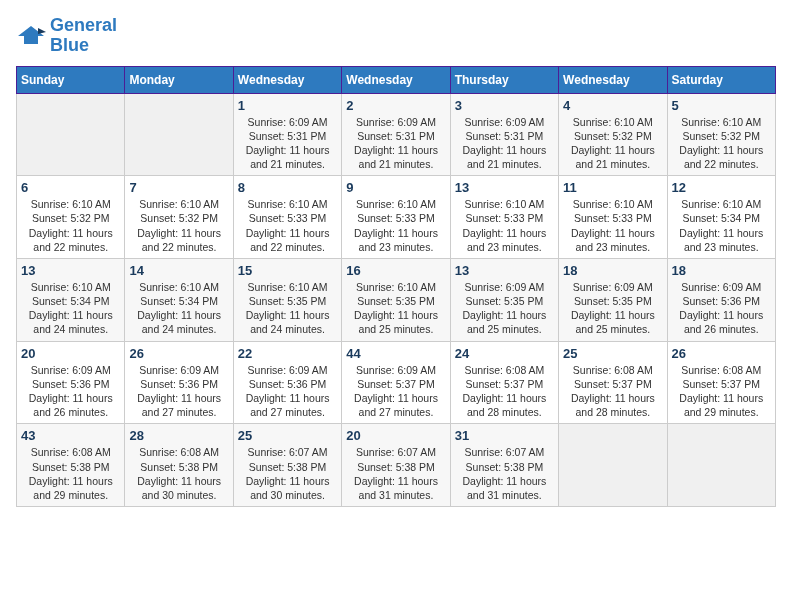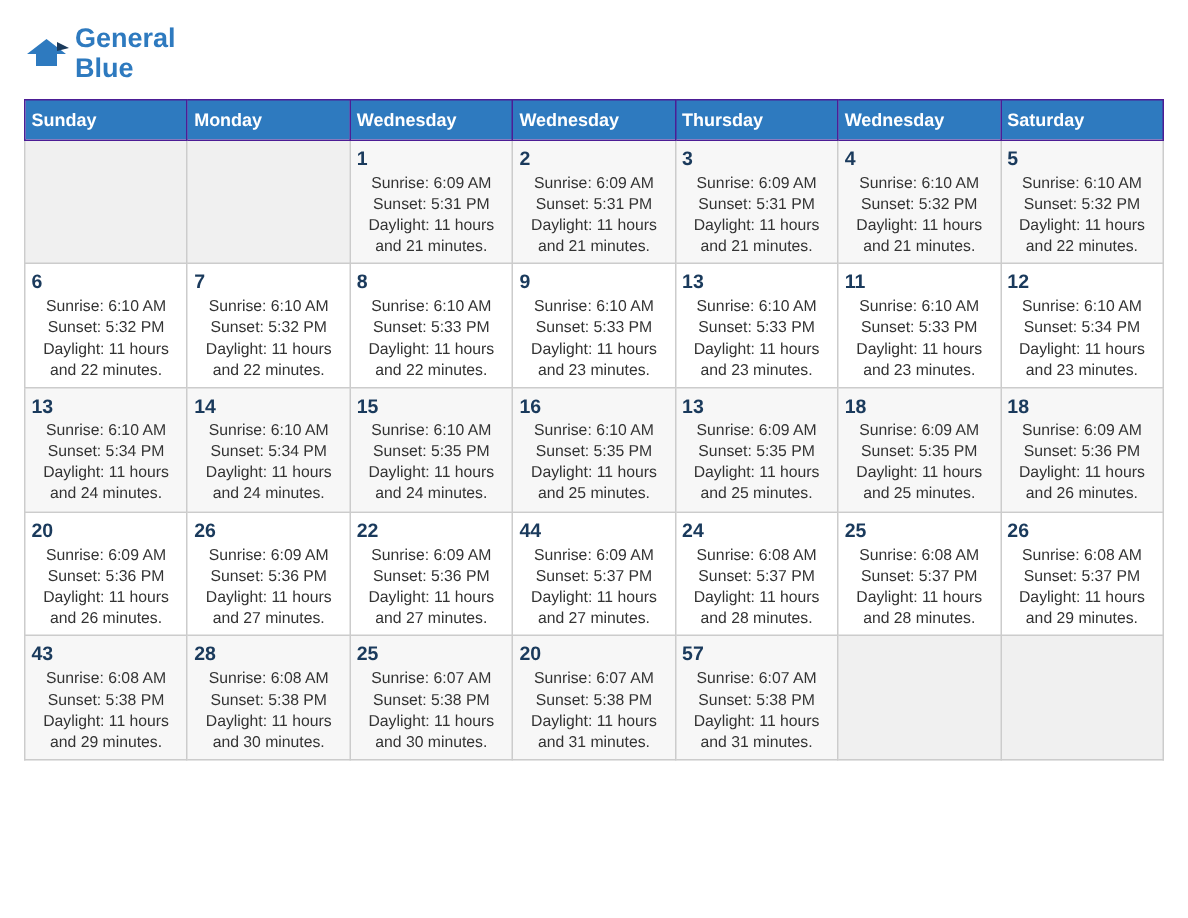--- a/index.html
+++ b/index.html
@@ -247,20 +247,20 @@
         </td>
         <td>
           <span class="day-num">25</span>
           <div class="day-info">Sunrise: 6:07 AM<br>Sunset: 5:38 PM<br>Daylight: 11 hours and 30 minutes.</div>
         </td>
         <td>
           <span class="day-num">20</span>
           <div class="day-info">Sunrise: 6:07 AM<br>Sunset: 5:38 PM<br>Daylight: 11 hours and 31 minutes.</div>
         </td>
         <td>
-          <span class="day-num">57</span>
+          <span class="day-num">31</span>
           <div class="day-info">Sunrise: 6:07 AM<br>Sunset: 5:38 PM<br>Daylight: 11 hours and 31 minutes.</div>
         </td>
         <td class="empty-cell"></td>
         <td class="empty-cell"></td>
       </tr>
     </tbody>
 </table>
 
 </body></html>

